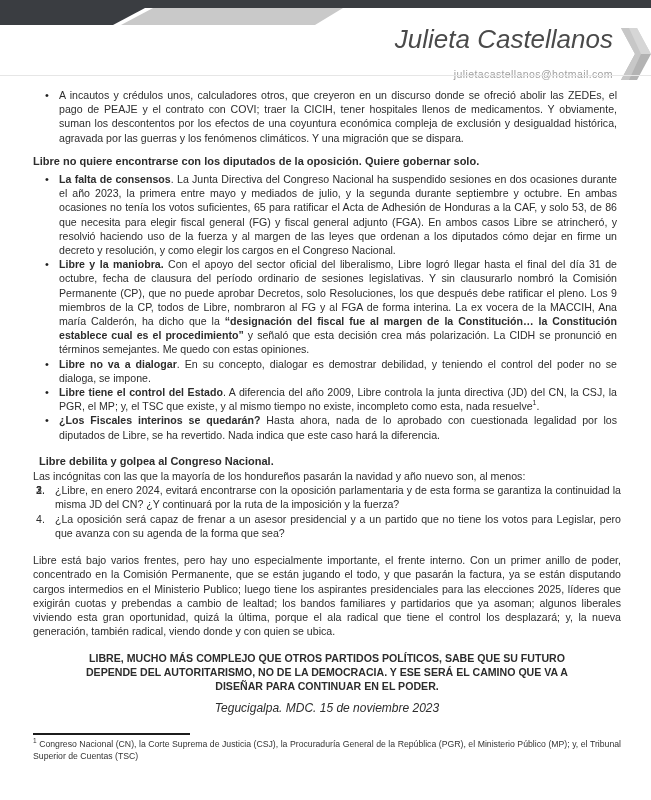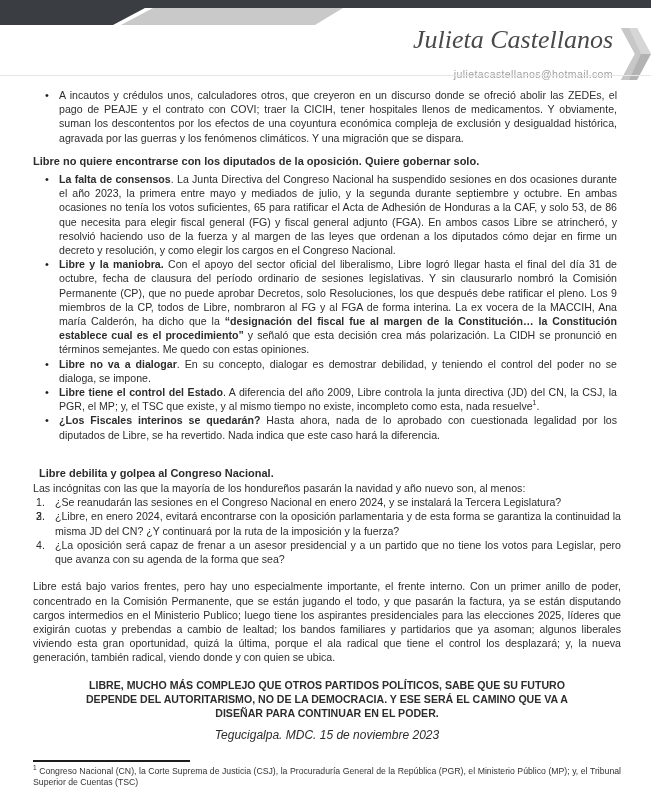--- a/index.html
+++ b/index.html
@@ -6,34 +6,34 @@
   .page{position:relative;width:651px;height:800px;background:#ffffff;overflow:hidden;
         font-family:"Liberation Sans",sans-serif;color:#2d2d2d;}
   
   .topbar{position:absolute;top:0;left:0;width:100%;height:8px;background:#3a3d41;}
   .stripe-dark{position:absolute;top:8px;left:0;width:145px;height:17px;background:#3a3d41;
         clip-path:polygon(0 0,100% 0,calc(100% - 32px) 100%,0 100%);}
   .stripe-gray{position:absolute;top:8px;left:121px;width:222px;height:17px;background:#c9c9c9;
         clip-path:polygon(32px 0,100% 0,calc(100% - 28px) 100%,0 100%);}
   .chevron{position:absolute;top:26px;right:0;width:40px;height:56px;}
   .letterhead{position:absolute;top:26px;right:38px;text-align:right;}
-  .lh-name{font-family:Liberation Serif, serif;font-style:italic;font-size:26px;line-height:1.05;color:#4a4a4a;}
+  .lh-name{font-family:Liberation Sans, sans-serif;font-style:italic;font-size:26px;line-height:1.05;color:#4a4a4a;}
   .lh-email{font-size:10.5px;color:#a0a0a0;margin-top:15px;letter-spacing:.4px;}
   .header-rule{position:absolute;top:75px;left:0;width:100%;border-top:1px solid #e6e6e6;}
   
   .content{position:absolute;top:84px;left:33px;width:588px;font-size:10.6px;line-height:14.2px;text-align:justify;}
   p{margin:0;}
   .b{font-weight:bold;}
   sup{font-size:7px;line-height:0;}
   ul.blist{list-style:none;margin:4px;padding:0 0 0 22px;}
   ul.blist li{position:relative;}
   ul.blist li::before{content:"\2022";position:absolute;left:-14px;top:0;font-size:11px;color:#1e1e1e;}
   .shead{font-weight:bold;font-size:11px;text-align:left;margin:0 0 1px 0;}
   .pre-head{margin-top:9px;}
-  .mt{margin-top:24px;padding-left:6px;}
+  .mt{margin-top:12px;padding-left:6px;}
   ol.qlist{list-style:none;margin:0;padding:0;}
   ol.qlist li{position:relative;padding-left:22px;}
   .qnum{position:absolute;left:3px;}
   .gap{margin-top:13px;}
   .emphasis{margin:13px 46px 0 46px;text-align:center;font-weight:bold;font-size:10.6px;line-height:14px;}
   .dateline{font-style:italic;font-size:12px;text-align:center;margin-top:7px;line-height:16px;}
   .fn-rule{margin-top:17px;width:157px;border-top:2px solid #1c1c1c;}
   .footnote{font-size:8.7px;line-height:11.5px;margin-top:4px;color:#333;text-align:justify;}
   .fnmark{font-size:6.5px;}
 </style>
@@ -75,21 +75,20 @@
       <li><span class="b">Libre tiene el control del Estado</span><span>. A diferencia del año 2009, Libre controla la junta directiva (JD) del CN, la CSJ, la PGR, el MP; y, el TSC que existe, y al mismo tiempo no existe, incompleto como esta, nada resuelve</span><sup>1</sup><span>.</span></li>
       <li><span class="b">¿Los Fiscales interinos se quedarán?</span><span> Hasta ahora, nada de lo aprobado con cuestionada legalidad por los diputados de Libre, se ha revertido. Nada indica que este caso hará la diferencia.</span></li>
     </ul>
 
     <p class="shead mt">Libre debilita y golpea al Congreso Nacional.</p>
     <p>Las incógnitas con las que la mayoría de los hondureños pasarán la navidad y año nuevo son, al menos:</p>
 
     <ol class="qlist">
       <li>
         <span class="qnum">1.</span>
-        <span>¿Se reanudarán las sesiones en el Congreso Nacional en enero 2024, y se instalará la Tercera Legislatura?</span>
       </li>
       <li>
         <span class="qnum">2.</span>
       </li>
       <li>
         <span class="qnum">3.</span>
         <span>¿Libre, en enero 2024, evitará encontrarse con la oposición parlamentaria y de esta forma se garantiza la continuidad la misma JD del CN? ¿Y continuará por la ruta de la imposición y la fuerza?</span>
       </li>
       <li>
         <span class="qnum">4.</span>

